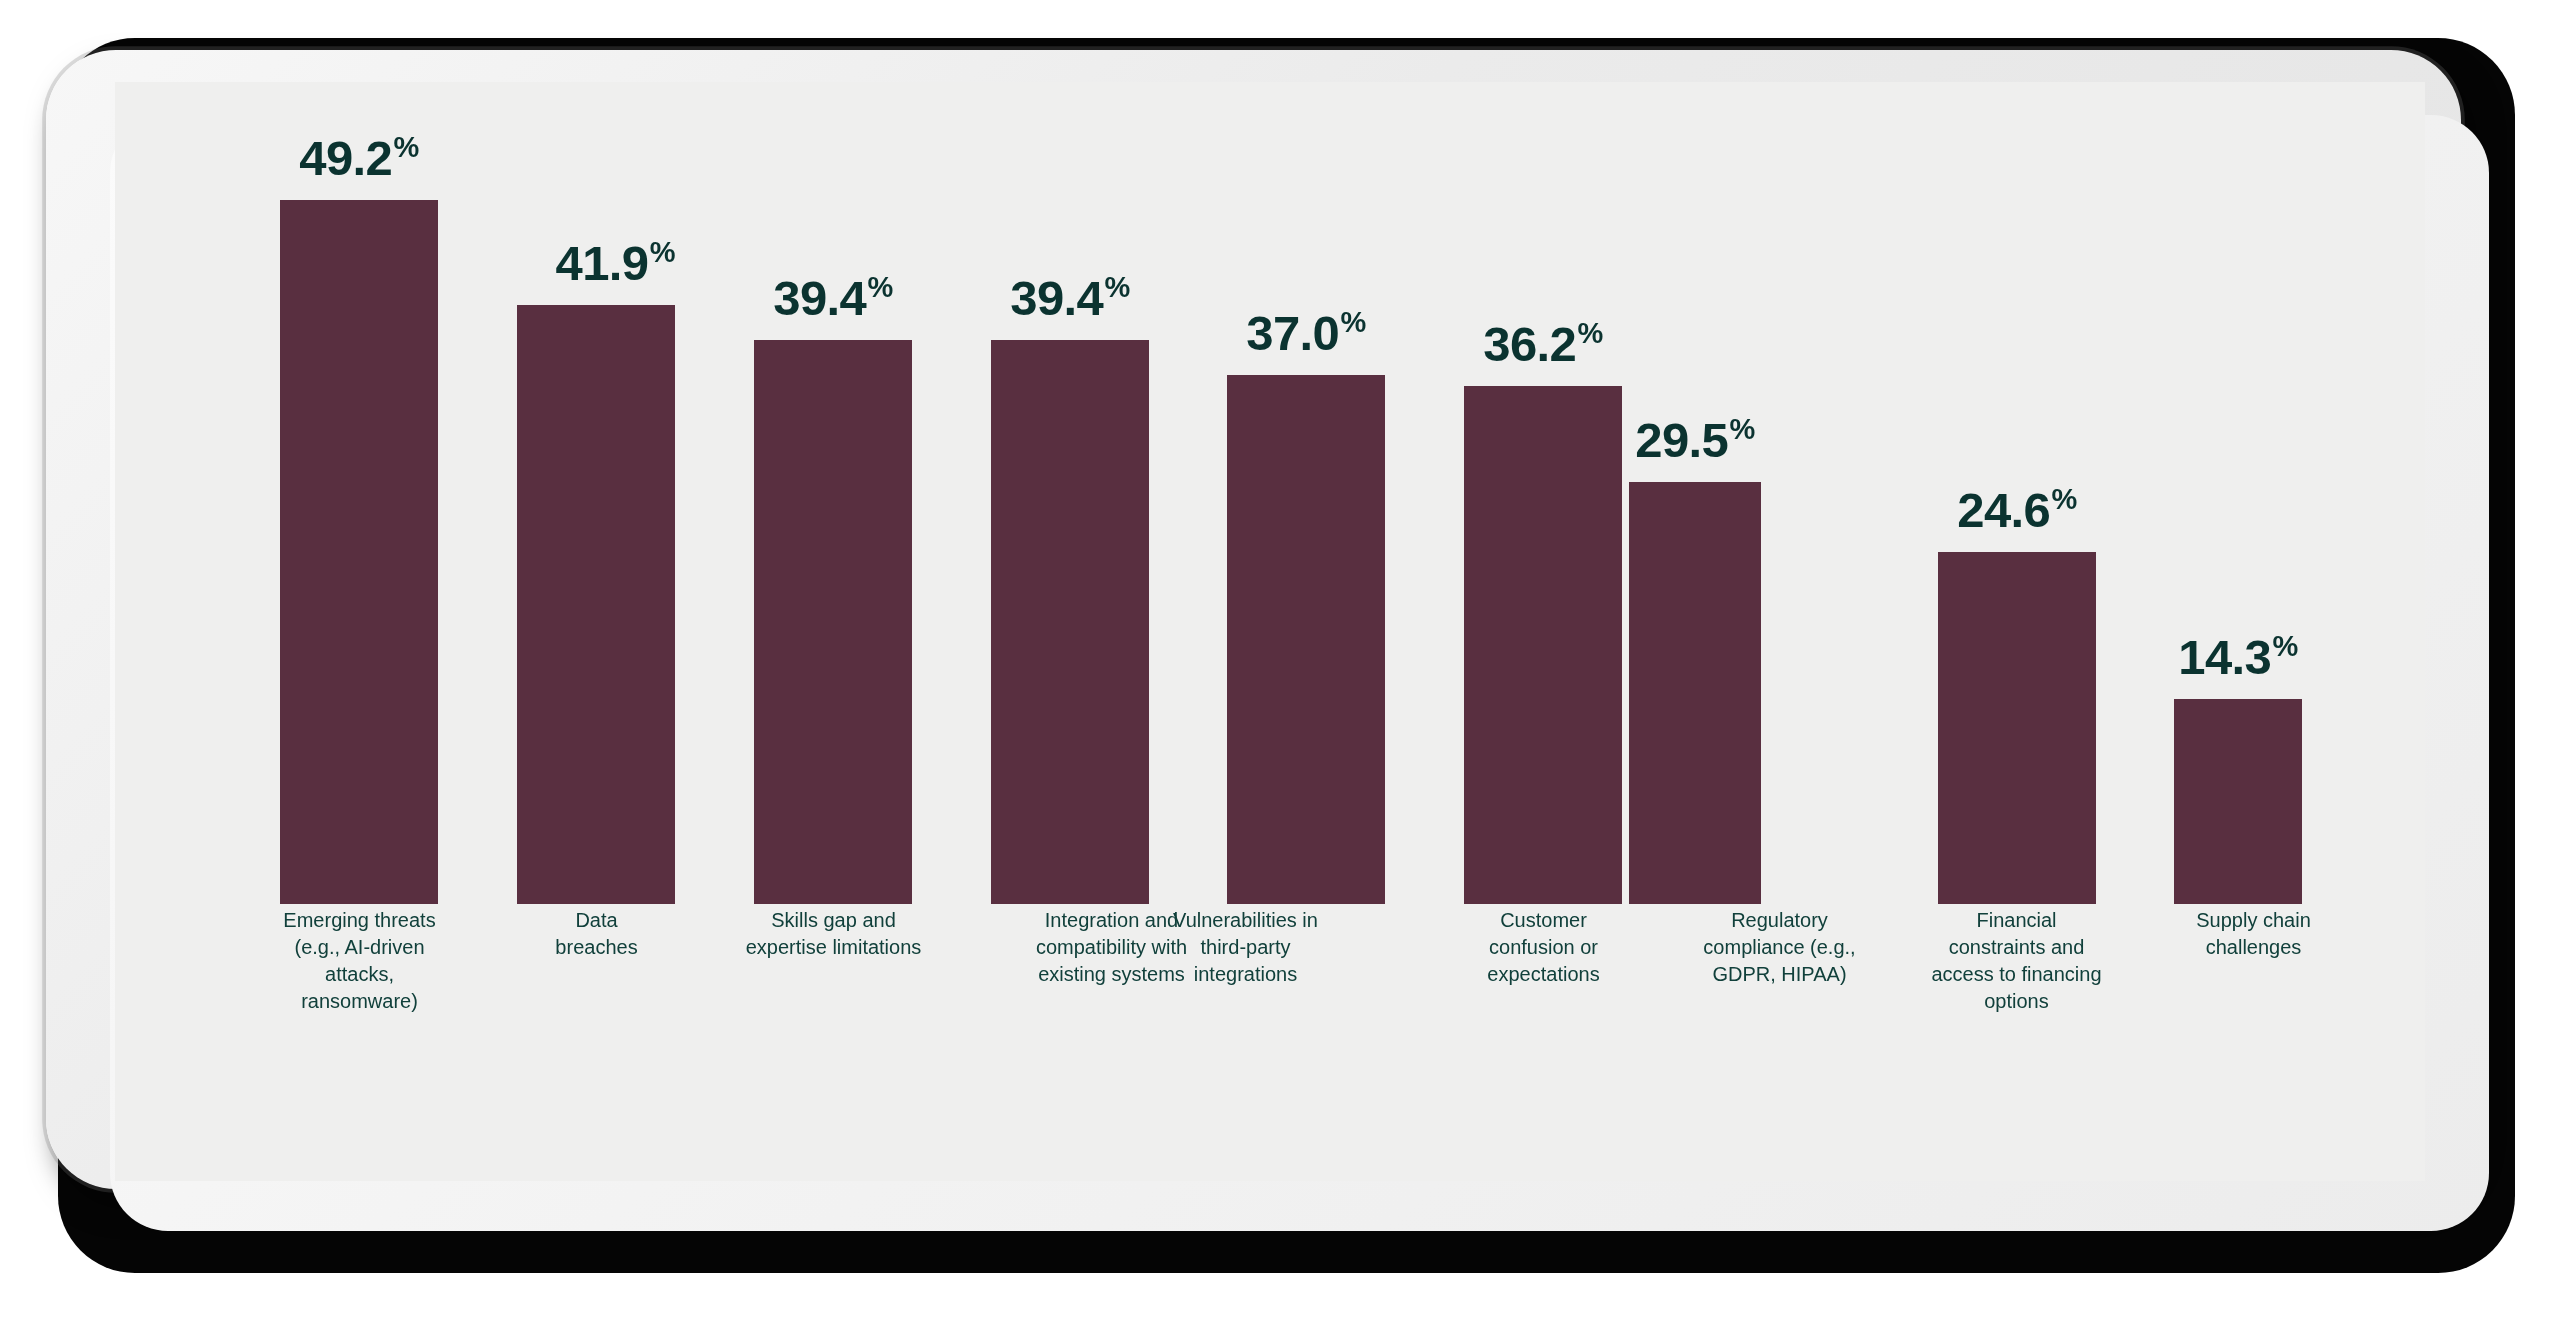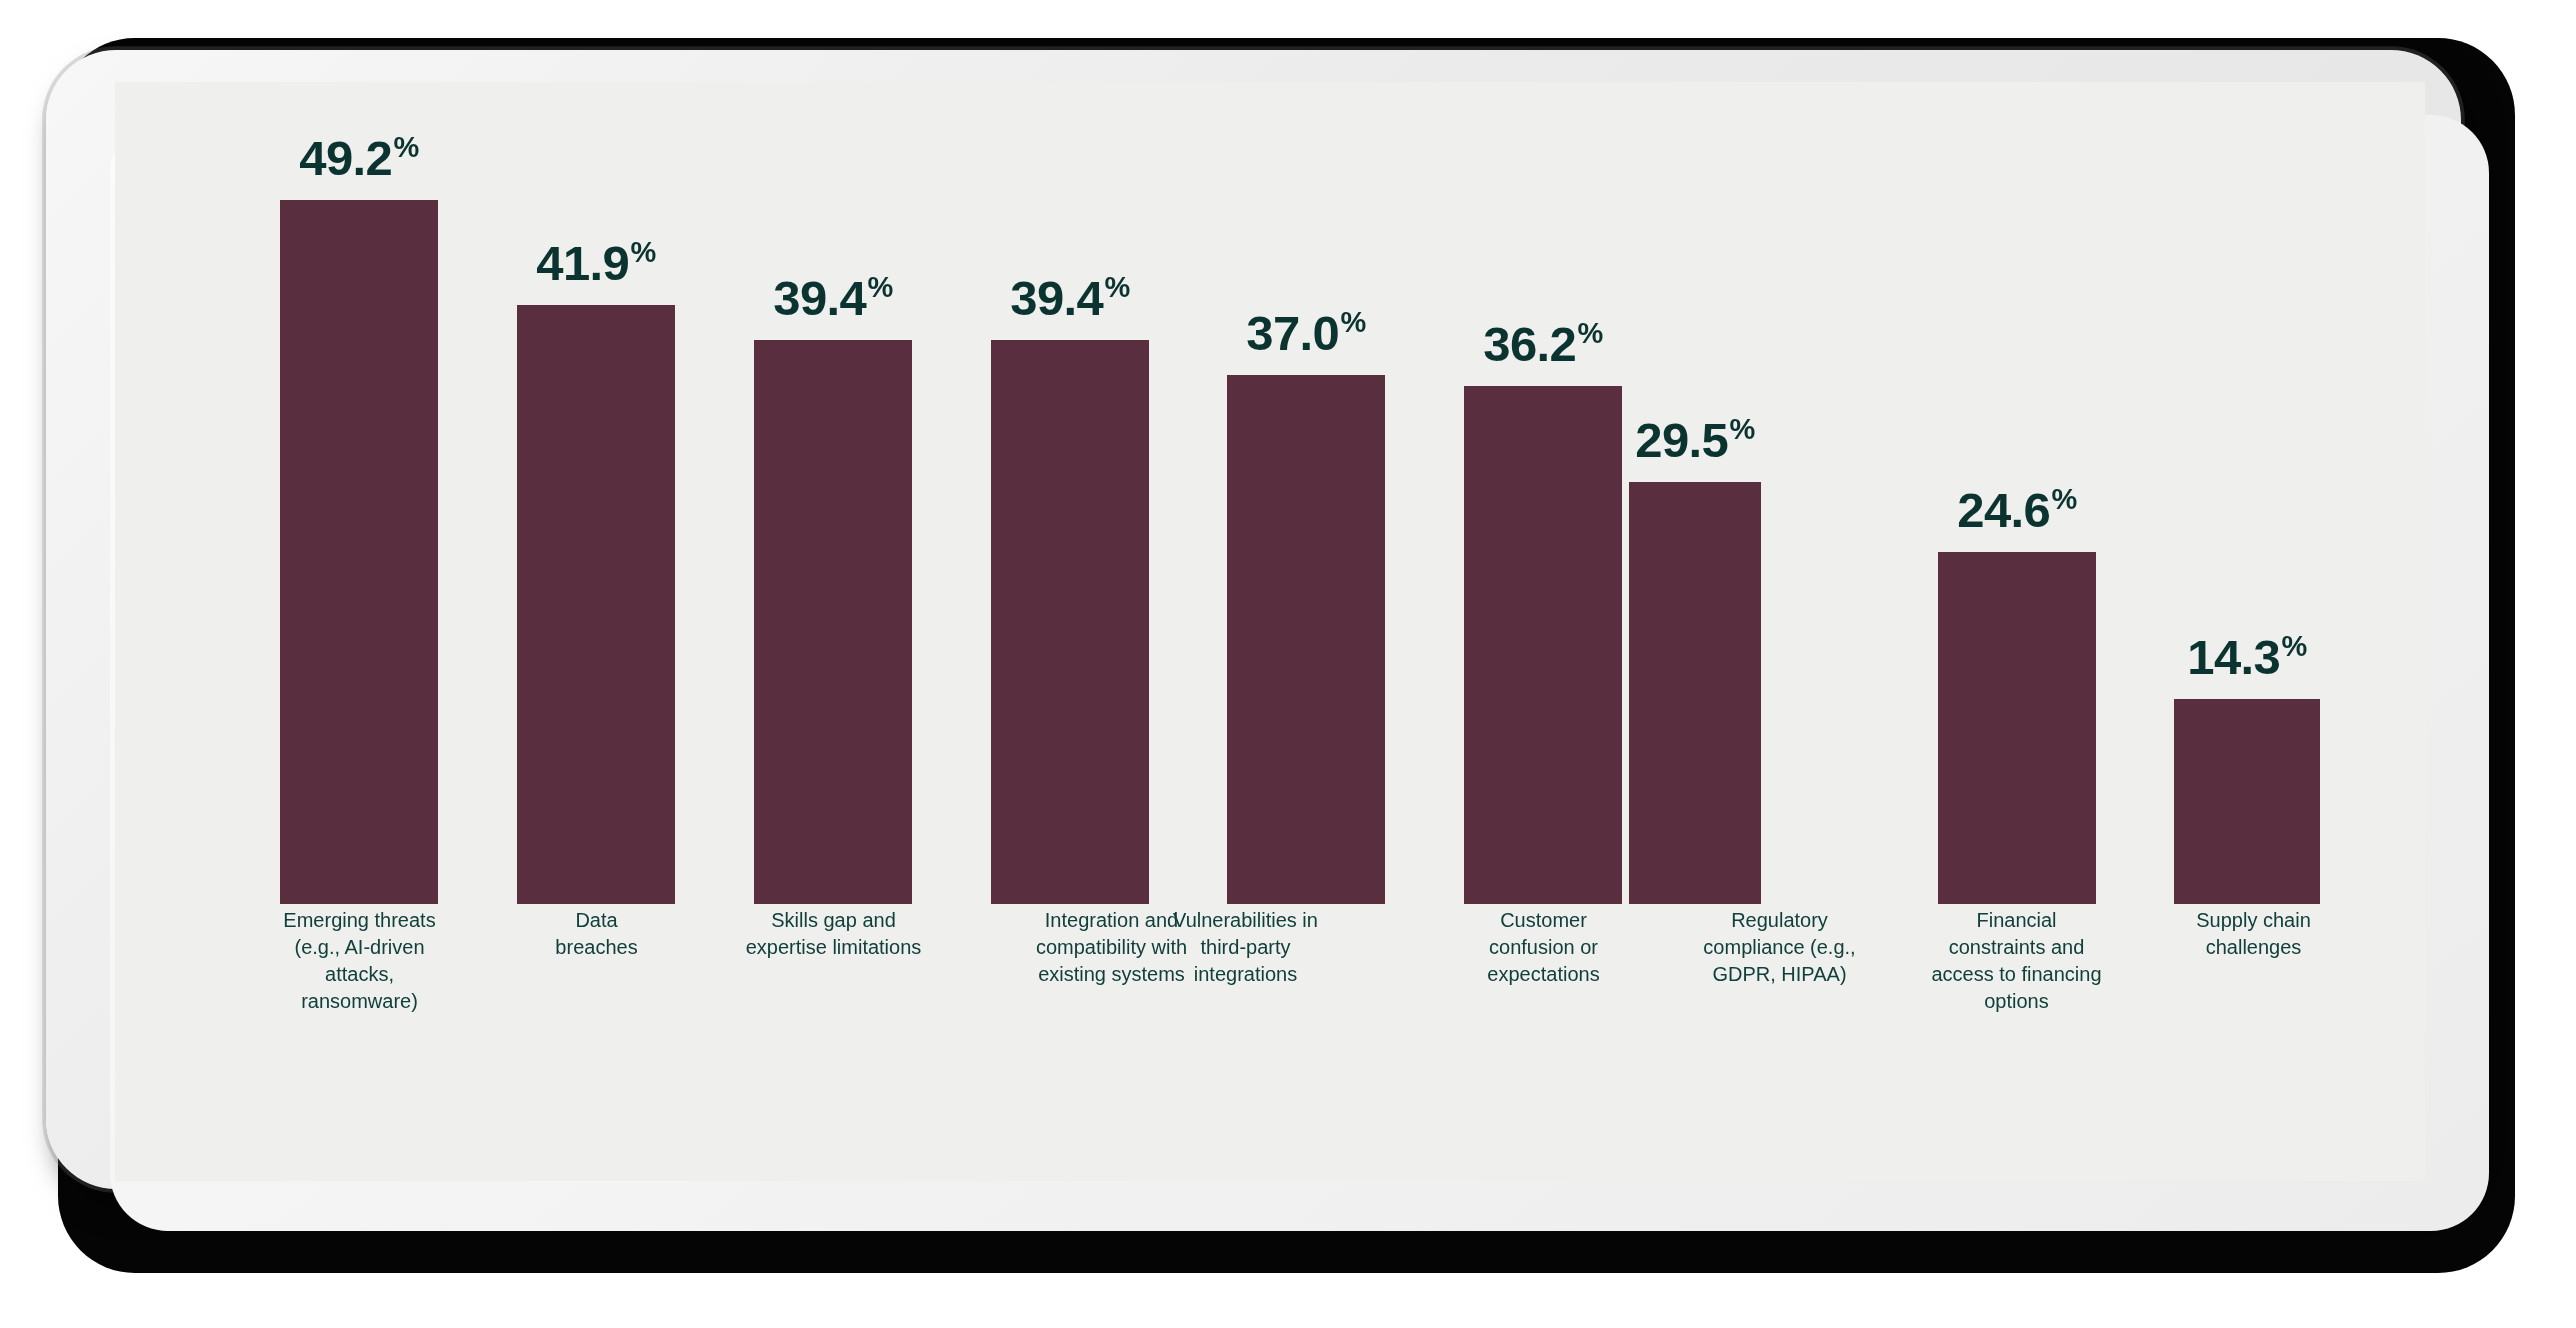--- a/index.html
+++ b/index.html
@@ -120,21 +120,21 @@
           <div class="value-label">
             <span>49.2</span>
             <span class="pct">%</span>
           </div>
           <div class="bar" style="height: 704px; background: rgb(89, 47, 64);"></div>
         </div>
         <div class="cat-label" style="left: 126px; width: 237px;">Emerging threats
 (e.g., AI-driven
 attacks,
 ransomware)</div>
-        <div class="bar-group" style="left: 402px; width: 158px; bottom: 277px;">
+        <div class="bar-group" style="left: 402px; width: 158px; bottom: 277px; align-items: flex-end;">
           <div class="value-label">
             <span>41.9</span>
             <span class="pct">%</span>
           </div>
           <div class="bar" style="height: 599px; background: rgb(89, 47, 64);"></div>
         </div>
         <div class="cat-label" style="left: 363px; width: 237px;">Data
 breaches</div>
         <div class="bar-group" style="left: 639px; width: 158px; bottom: 277px;">
           <div class="value-label">
@@ -189,21 +189,21 @@
           <div class="value-label">
             <span>24.6</span>
             <span class="pct">%</span>
           </div>
           <div class="bar" style="height: 352px; background: rgb(89, 47, 64);"></div>
         </div>
         <div class="cat-label" style="left: 1783px; width: 237px;">Financial
 constraints and
 access to financing
 options</div>
-        <div class="bar-group" style="left: 2059px; width: 146px; bottom: 277px;">
+        <div class="bar-group" style="left: 2059px; width: 128px; bottom: 277px;">
           <div class="value-label">
             <span>14.3</span>
             <span class="pct">%</span>
           </div>
           <div class="bar" style="height: 205px; background: rgb(89, 47, 64);"></div>
         </div>
         <div class="cat-label" style="left: 2020px; width: 237px;">Supply chain
 challenges</div>
       </div>
   </div>

